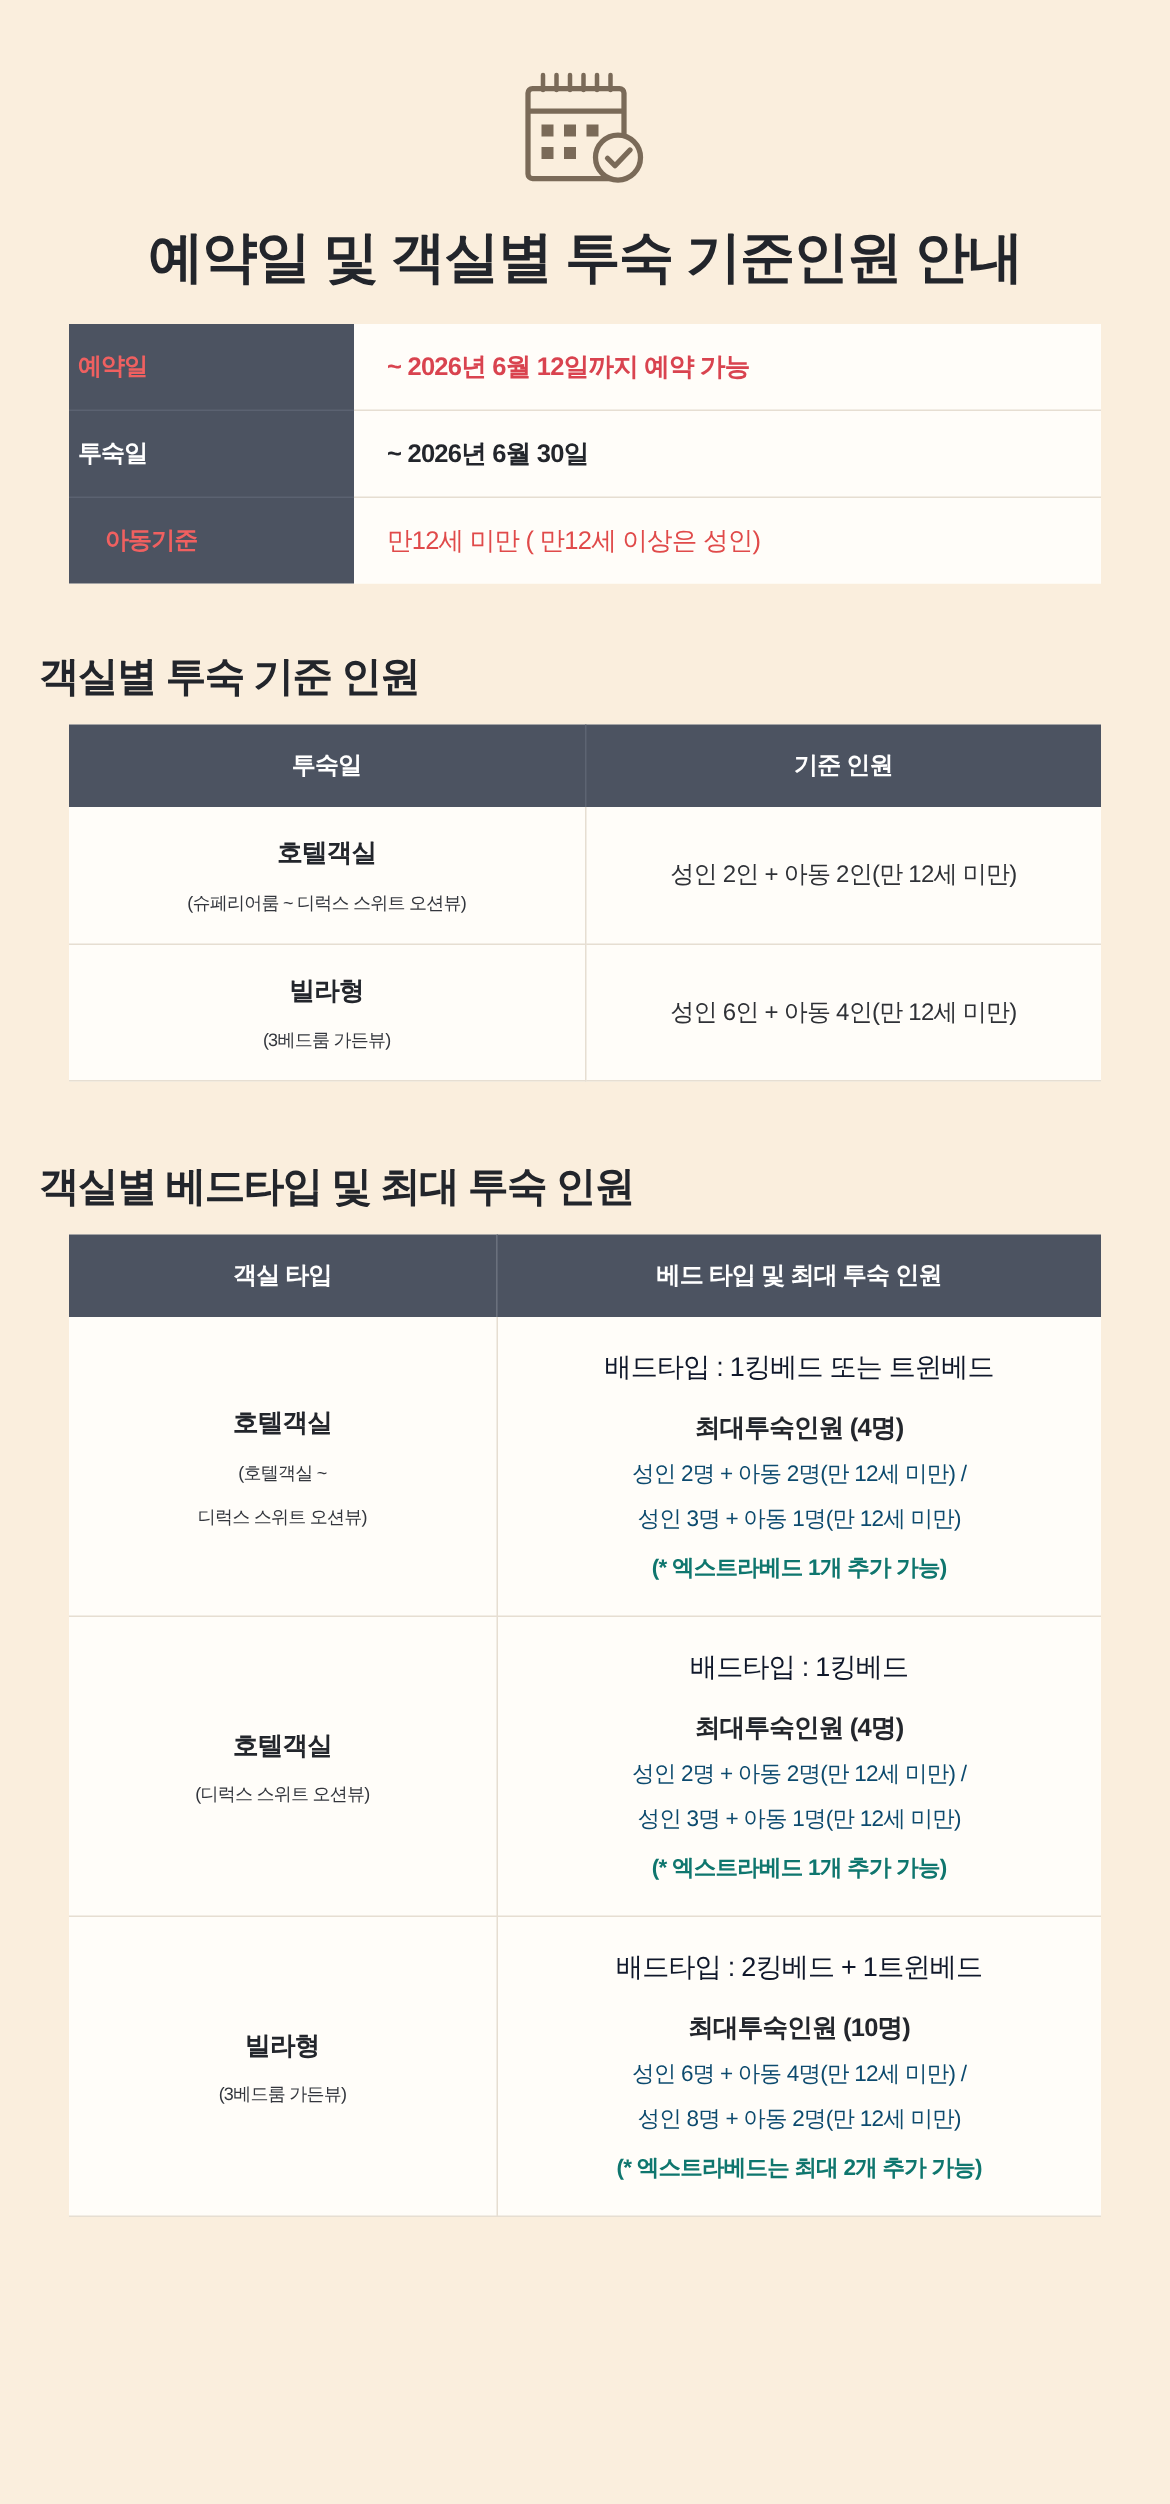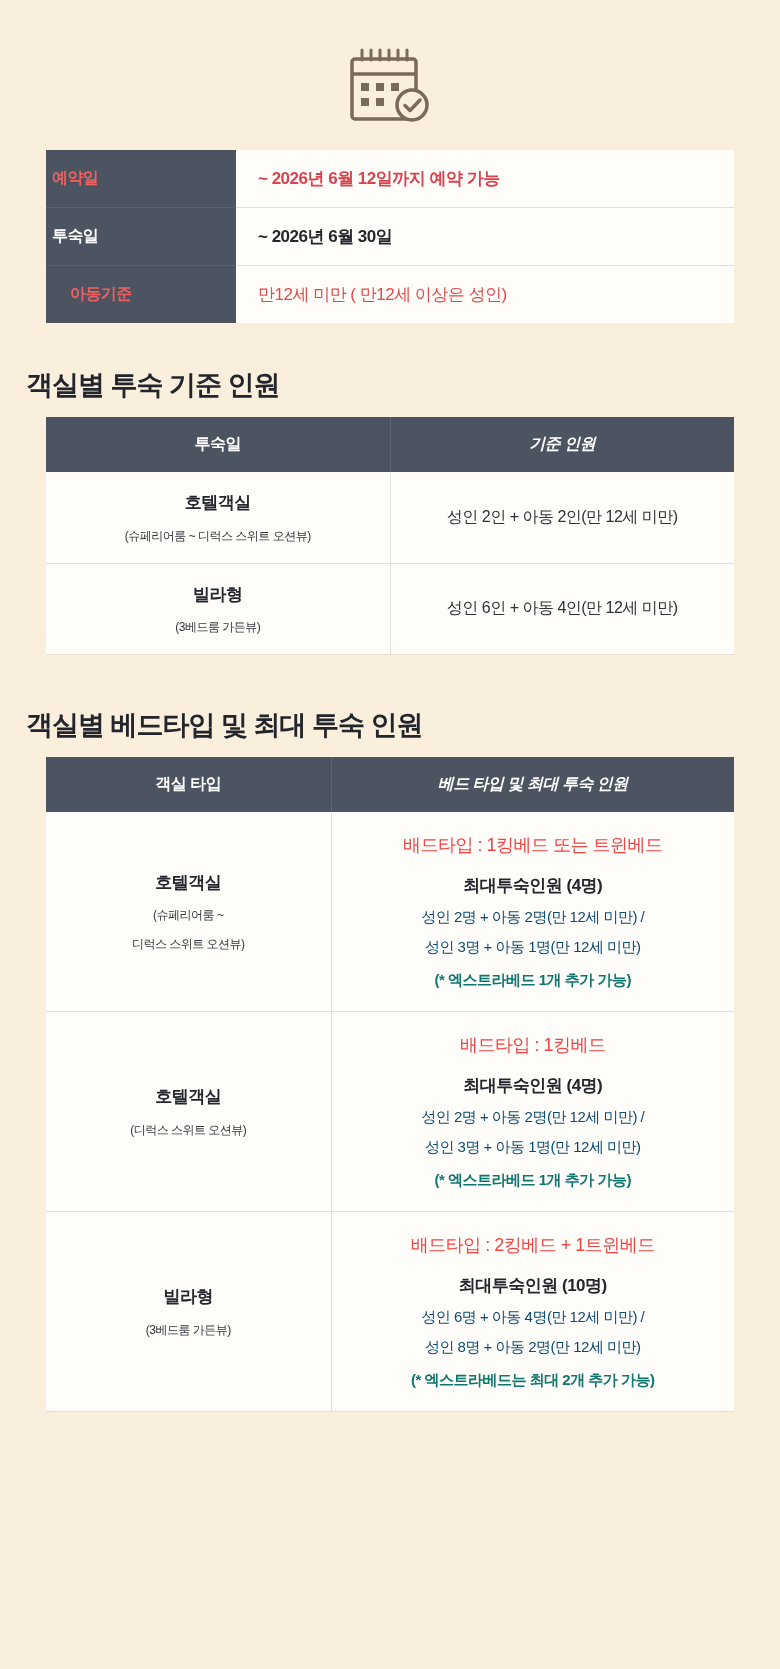--- a/index.html
+++ b/index.html
@@ -95,21 +95,21 @@
   .grid-table thead th {
     background: #4c5361;
     color: #ffffff;
     font-size: 16px;
     font-weight: bold;
     padding: 17px 4px;
     text-align: center;
     letter-spacing: -0.5px;
     border-right: 1px solid #5d6472;
   }
-  .grid-table thead th:last-child { border-right: none; font-style: italic; }
+  .grid-table thead th:last-child { border-right: none; }
   .grid-table tbody td {
     border-right: 1px solid #e6ded2;
     border-bottom: 1px solid #e6ded2;
     padding: 18px 10px;
     text-align: center;
     font-size: 16px;
     letter-spacing: -0.5px;
     vertical-align: middle;
   }
   .grid-table tbody td:last-child { border-right: none; }
@@ -120,21 +120,21 @@
   
   .t1 col.c1 { width: 344px; }
   .t1 col.c2 { width: 344px; }
 
   
   .t2 col.c1 { width: 285px; }
   .t2 col.c2 { width: 403px; }
   .t2 tbody td { padding: 20px 12px; }
   .bedline {
     font-size: 18px;
-    color: #ef4444;
+    color: #0f172a;
     letter-spacing: -0.5px;
     line-height: 1.5;
   }
   .maxline {
     font-size: 17px;
     font-weight: bold;
     color: #23262c;
     letter-spacing: -0.5px;
     margin-top: 14px;
     line-height: 1.5;
@@ -181,20 +181,21 @@
         <rect x="47" y="35" width="8" height="8"></rect>
         <rect x="17" y="50" width="8" height="8"></rect>
         <rect x="32" y="50" width="8" height="8"></rect>
       </g>
 
       <circle cx="68" cy="57" r="15" fill="#faeedd" stroke="#7a6a58" stroke-width="3.5"></circle>
       <path d="M61 57.5 L66 62.5 L76 52" stroke="#7a6a58" stroke-width="3.5" fill="none" stroke-linecap="round" stroke-linejoin="round"></path>
     </svg>
   </div>
 
+  <h1 class="main-title">예약일 및 객실별 투숙 기준인원 안내</h1>
 
   <table class="info-table">
     <tbody>
       <tr>
         <th class="th-red">예약일</th>
         <td class="td-bold-red">~ 2026년 6월 12일까지 예약 가능</td>
       </tr>
       <tr>
         <th>투숙일</th>
         <td class="td-bold">~ 2026년 6월 30일</td>
@@ -247,21 +248,21 @@
     <thead>
       <tr>
         <th>객실 타입</th>
         <th>베드 타입 및 최대 투숙 인원</th>
       </tr>
     </thead>
     <tbody>
       <tr>
         <td>
           <div class="rt-name">호텔객실</div>
-          <div class="rt-sub">(슈페리어룸 ~</div>
+          <div class="rt-sub">(호텔객실 ~</div>
           <div class="rt-sub">디럭스 스위트 오션뷰)</div>
         </td>
         <td>
           <div class="bedline">배드타입 : 1킹베드 또는 트윈베드</div>
           <div class="maxline">최대투숙인원 (4명)</div>
           <div class="detail">성인 2명 + 아동 2명(만 12세 미만) /</div>
           <div class="detail">성인 3명 + 아동 1명(만 12세 미만)</div>
           <div class="note">(* 엑스트라베드 1개 추가 가능)</div>
         </td>
       </tr>

